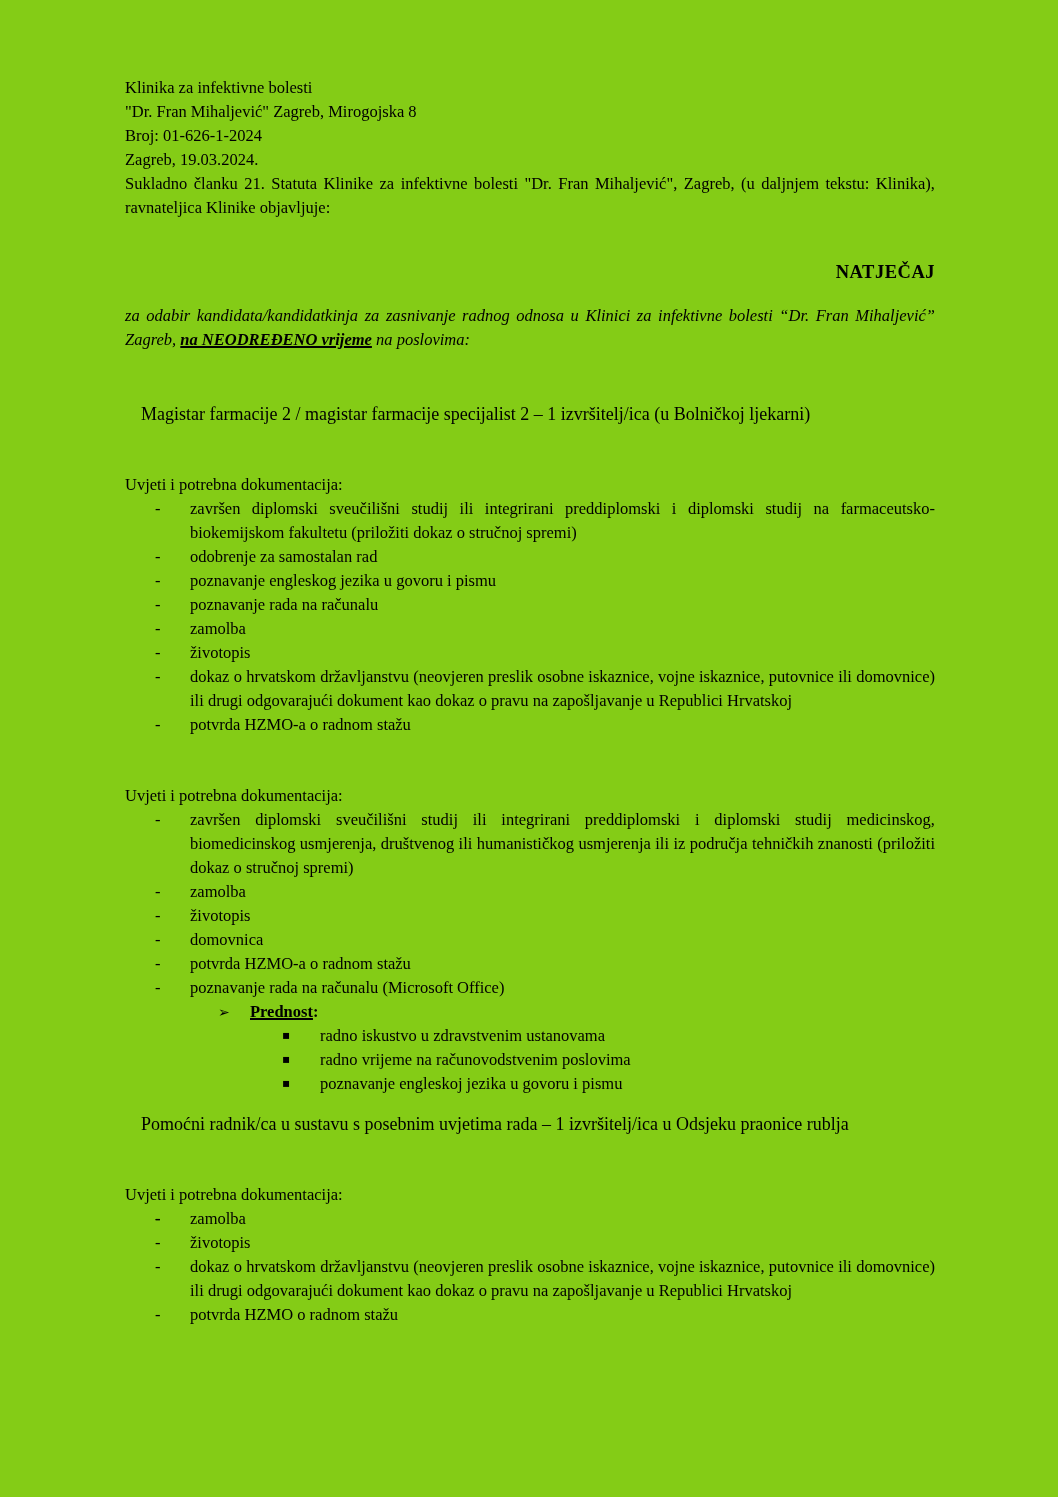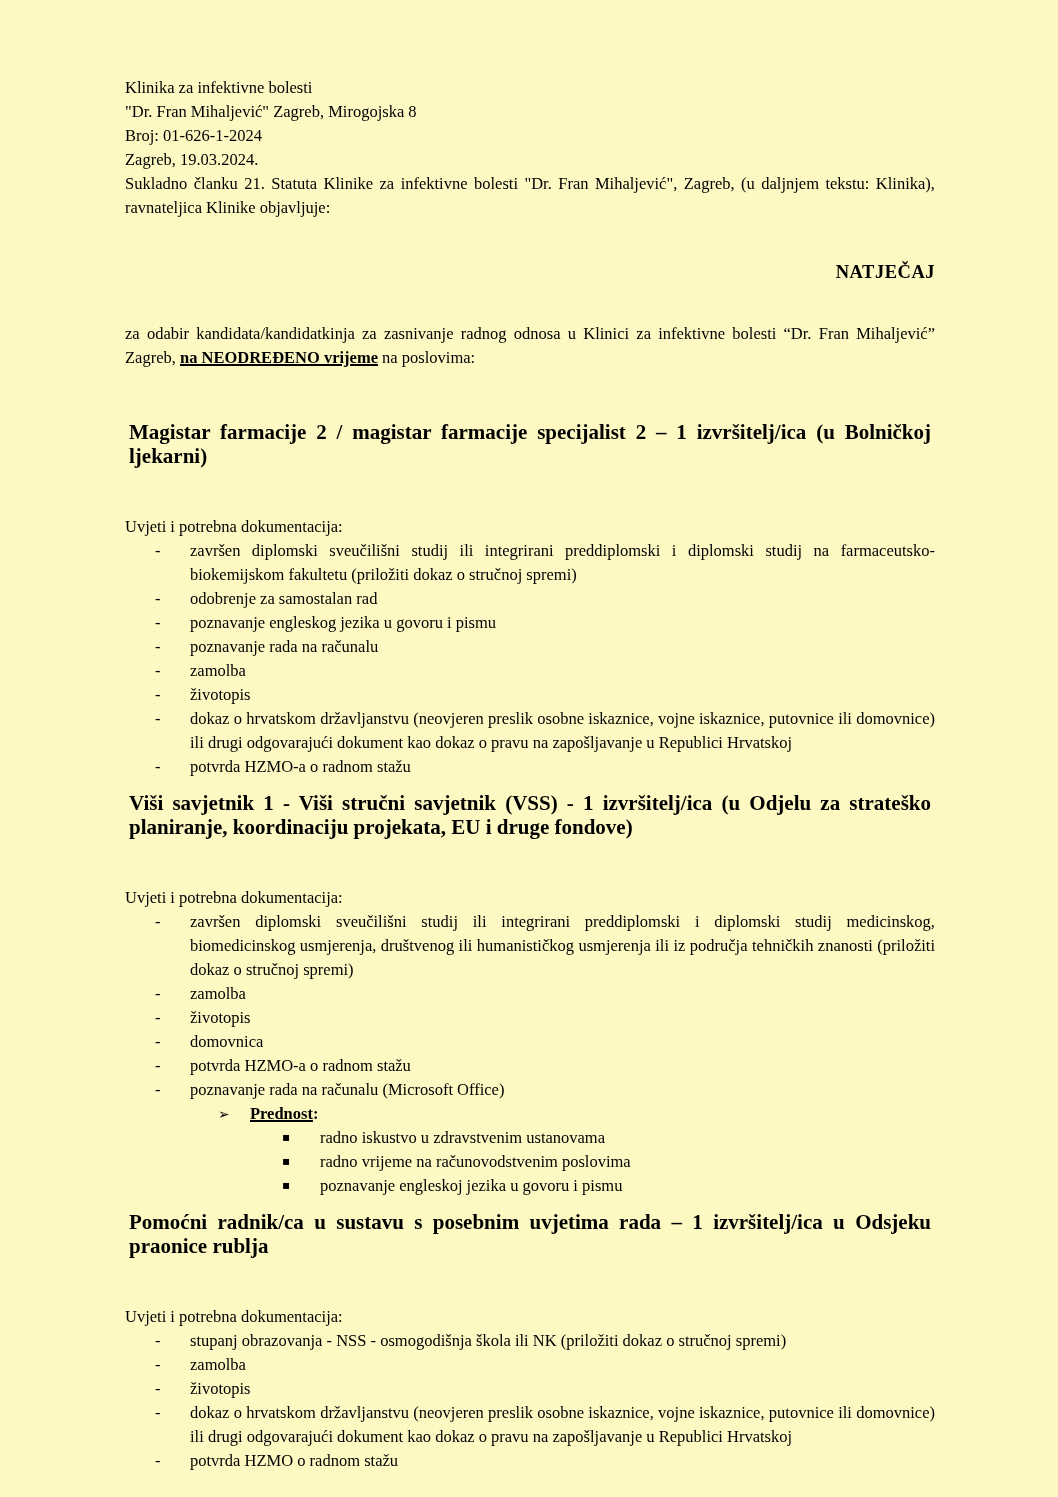--- a/index.html
+++ b/index.html
@@ -6,56 +6,56 @@
   html, body {
     margin: 0;
     padding: 0;
     background: #ffffff;
   }
   .page {
     position: relative;
     width: 1058px;
     height: 1497px;
     margin: 0 auto;
-    background: #fef9c3;
+    background: #84cc16;
     color: #000000;
     font-family: "Liberation Serif", "DejaVu Serif", serif;
     font-size: 16.5px;
     line-height: 24px;
     box-sizing: border-box;
     padding: 76px 123px 0 125px;
     overflow: hidden;
   }
   .letterhead div { white-space: nowrap; }
 
   .para {
     margin: 0;
     text-align: justify;
   }
   .intro-para   { }
-  .subject-para { margin-top: 38px; }
+  .subject-para { margin-top: 20px; font-style: italic; }
 
   .doc-title {
     margin-top: 40px;
     text-align: right;
     font-weight: bold;
     font-size: 18.5px;
     letter-spacing: 0.5px;
   }
 
   .b { font-weight: bold; }
   .u { text-decoration: underline; text-decoration-thickness: 1.5px; }
 
   .job { margin-top: 12px; }
   .job-first { margin-top: 50px; }
 
   .job-title {
-    margin: 4px;
-    font-size: 21px;
-    font-weight: bold;
+    margin: 16px;
+    font-size: 18px;
+    font-weight: normal;
     text-align: justify;
   }
   .req-label { text-align: left; margin-top: 47px; }
 
   ul.bullets, ul.sub-bullets {
     list-style: none;
     margin: 0;
     padding: 0;
   }
   ul.bullets > li {
@@ -120,21 +120,20 @@
       <li><span class="marker">-</span><span>poznavanje engleskog jezika u govoru i pismu</span></li>
       <li><span class="marker">-</span><span>poznavanje rada na računalu</span></li>
       <li><span class="marker">-</span><span>zamolba</span></li>
       <li><span class="marker">-</span><span>životopis</span></li>
       <li><span class="marker">-</span><span>dokaz o hrvatskom državljanstvu (neovjeren preslik osobne iskaznice, vojne iskaznice, putovnice ili domovnice) ili drugi odgovarajući dokument kao dokaz o pravu na zapošljavanje u Republici Hrvatskoj</span></li>
       <li><span class="marker">-</span><span>potvrda HZMO-a o radnom stažu</span></li>
     </ul>
   </section>
 
   <section class="job">
-    <h2 class="job-title">Viši savjetnik 1 - Viši stručni savjetnik (VSS) - 1 izvršitelj/ica (u Odjelu za strateško planiranje, koordinaciju projekata, EU i druge fondove)</h2>
     <div class="req-label">Uvjeti i potrebna dokumentacija:</div>
     <ul class="bullets">
       <li><span class="marker">-</span><span>završen diplomski sveučilišni studij ili integrirani preddiplomski i diplomski studij medicinskog, biomedicinskog usmjerenja, društvenog ili humanističkog usmjerenja ili iz područja tehničkih znanosti (priložiti dokaz o stručnoj spremi)</span></li>
       <li><span class="marker">-</span><span>zamolba</span></li>
       <li><span class="marker">-</span><span>životopis</span></li>
       <li><span class="marker">-</span><span>domovnica</span></li>
       <li><span class="marker">-</span><span>potvrda HZMO-a o radnom stažu</span></li>
       <li><span class="marker">-</span><span>poznavanje rada na računalu (Microsoft Office)</span></li>
     </ul>
     <div class="advantage">
@@ -144,21 +143,21 @@
         <li><span class="marker">▪</span><span>radno vrijeme na računovodstvenim poslovima</span></li>
         <li><span class="marker">▪</span><span>poznavanje engleskoj jezika u govoru i pismu</span></li>
       </ul>
     </div>
   </section>
 
   <section class="job">
     <h2 class="job-title">Pomoćni radnik/ca u sustavu s posebnim uvjetima rada – 1 izvršitelj/ica u Odsjeku praonice rublja</h2>
     <div class="req-label">Uvjeti i potrebna dokumentacija:</div>
     <ul class="bullets">
-      <li><span class="marker">-</span><span>stupanj obrazovanja - NSS - osmogodišnja škola ili NK (priložiti dokaz o stručnoj spremi)</span></li>
+      <li><span class="marker">-</span></li>
       <li><span class="marker">-</span><span>zamolba</span></li>
       <li><span class="marker">-</span><span>životopis</span></li>
       <li><span class="marker">-</span><span>dokaz o hrvatskom državljanstvu (neovjeren preslik osobne iskaznice, vojne iskaznice, putovnice ili domovnice) ili drugi odgovarajući dokument kao dokaz o pravu na zapošljavanje u Republici Hrvatskoj</span></li>
       <li><span class="marker">-</span><span>potvrda HZMO o radnom stažu</span></li>
     </ul>
   </section>
 
 </div>
 
 </body></html>

